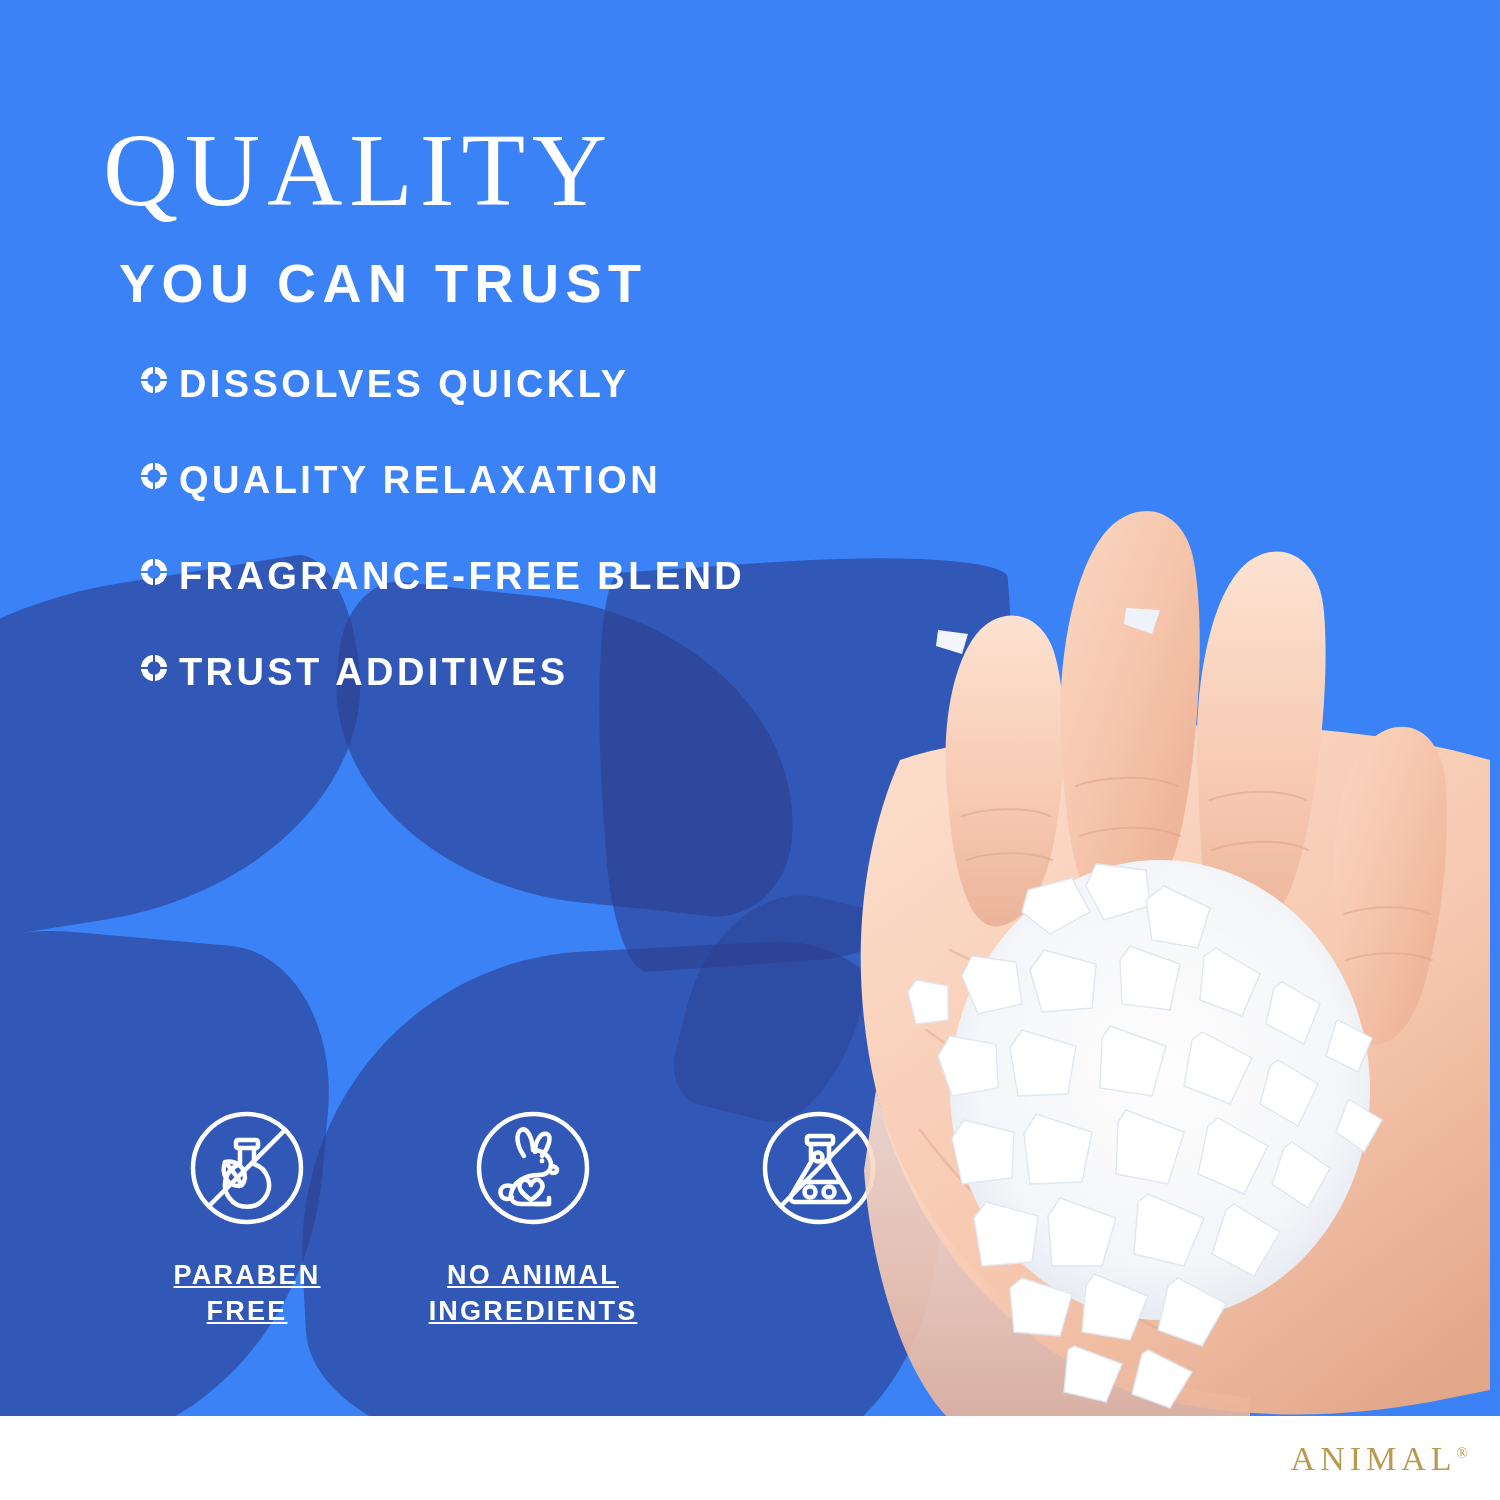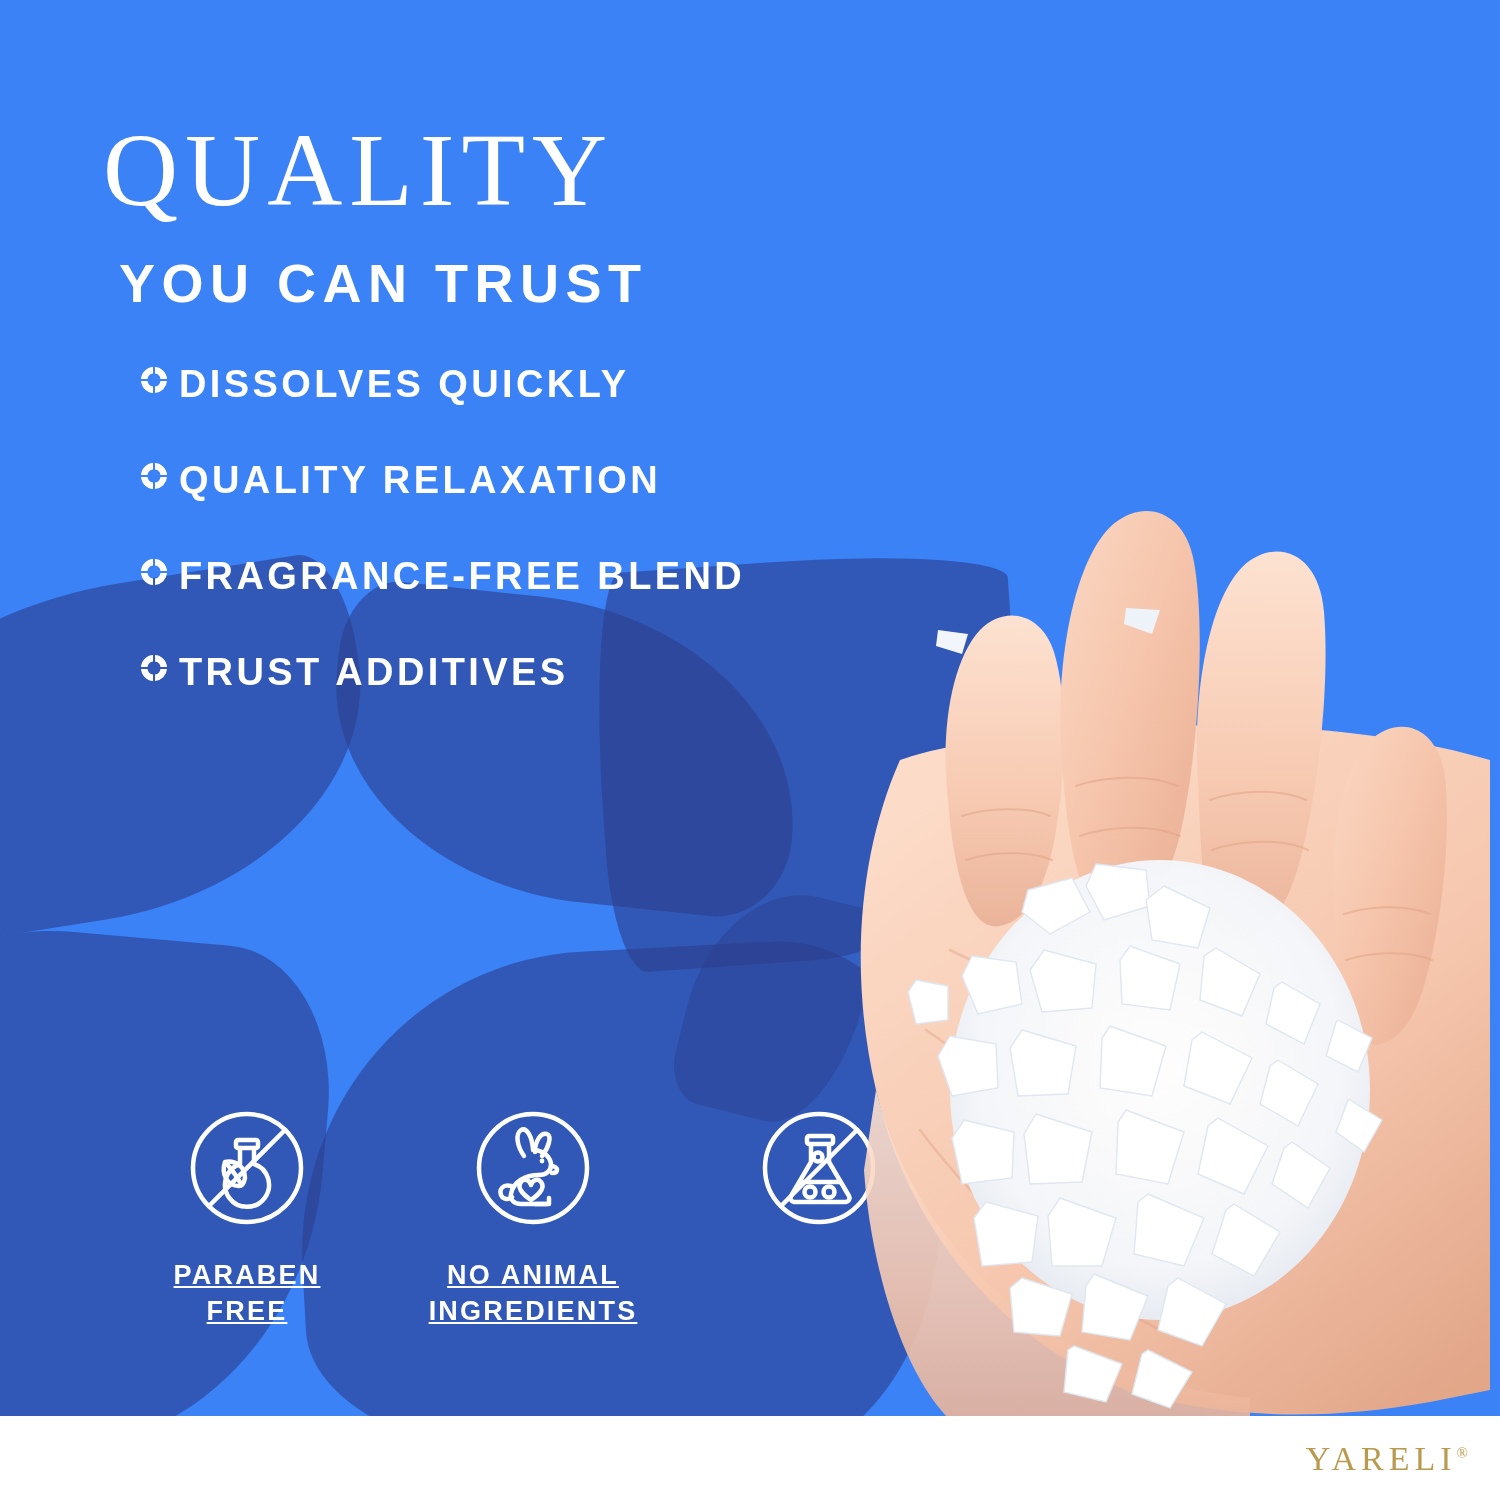--- a/index.html
+++ b/index.html
@@ -398,16 +398,16 @@
             <path d="M520 770 l32 20 -18 32 -28 -20 12 -32 z"></path>
             <path d="M86 650 l32 6 0 34 -32 4 -8 -32 z"></path>
           </g>
         </g>
       </svg>
     </div>
 
   </div>
 
   <div id="footer">
-    <div id="brand-logo"><span>YARELI</span><span class="reg">®</span></div>
+    <div id="brand-logo"><span>ANIMAL</span><span class="reg">®</span></div>
   </div>
 
 </div>
 
 </body></html>

